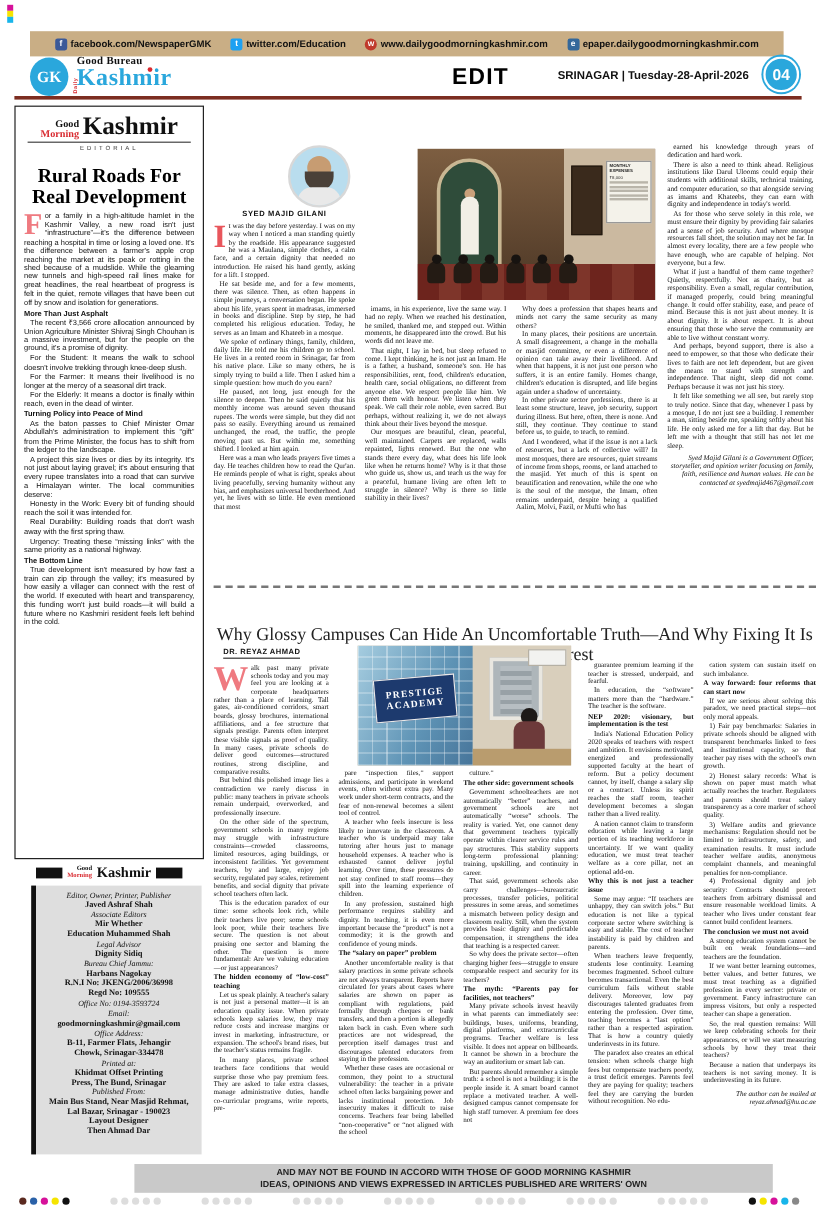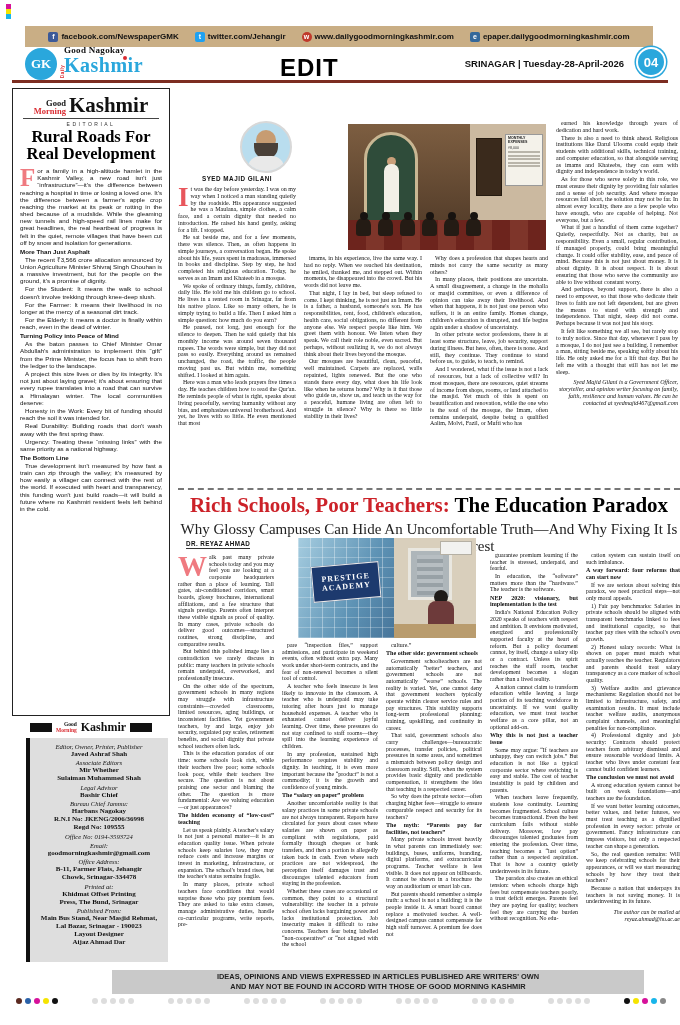--- a/index.html
+++ b/index.html
@@ -23,39 +23,39 @@
   .masthead{position:absolute;left:12px;top:46px;width:656px;height:32px;}
   .gkcircle{position:absolute;left:13px;top:2px;width:32px;height:32px;border-radius:50%;
             background:#2aa7dc;color:#fff;display:flex;align-items:center;justify-content:center;
             font-family:"Liberation Serif",serif;font-weight:bold;font-size:13px;}
   .brand{position:absolute;left:52px;top:0px;line-height:1;}
   .brand .gm{font-family:"Liberation Serif",serif;font-size:9px;font-weight:bold;color:#111;letter-spacing:.3px;}
   .brand .ksh{position:relative;font-family:"Liberation Serif",serif;font-size:20px;font-weight:bold;color:#2aa7dc;letter-spacing:.5px;}
   .brand .daily{position:absolute;left:-7px;bottom:2px;font-size:4.5px;color:#d92b31;
                 transform:rotate(-90deg);font-family:"Liberation Sans",sans-serif;font-weight:bold;}
   .brand .idot{position:absolute;right:16px;top:1px;width:4px;height:4px;border-radius:50%;background:#d92b31;}
-  .edit-tag{position:absolute;left:268px;top:8px;width:144px;text-align:left;
-            font-family:"Liberation Sans",sans-serif;font-weight:bold;font-size:24px;letter-spacing:1px;color:#000;}
+  .edit-tag{position:absolute;left:268px;top:8px;width:144px;text-align:right;
+            font-family:"Liberation Sans",sans-serif;font-weight:bold;font-size:19px;letter-spacing:1px;color:#000;}
   .dateline{position:absolute;right:44px;top:12px;font-family:"Liberation Sans",sans-serif;
             font-weight:bold;font-size:9.5px;color:#111;}
   .pgcircle{position:absolute;right:2px;top:1px;width:30px;height:30px;border-radius:50%;background:#2aa7dc;
             box-shadow:inset 0 0 0 2px #ffffff, 0 0 0 1.5px #2aa7dc;
             color:#fff;display:flex;align-items:center;justify-content:center;
             font-family:"Liberation Sans",sans-serif;font-weight:bold;font-size:13px;}
   .mastrule{position:absolute;left:12px;top:80px;width:656px;height:3px;background:#7c2d21;}
   
   .edbox{position:absolute;left:12px;top:88px;width:158px;height:628px;border:1.5px solid #222;
          box-sizing:border-box;overflow:hidden;background:#fff;}
   .edbrand{display:flex;align-items:flex-end;justify-content:center;gap:3px;margin-top:7px;line-height:.92;}
   .edbrand .st{font-family:"Liberation Serif",serif;font-weight:bold;font-size:8.5px;text-align:right;}
   .edbrand .st .mr{color:#d92b31;}
   .edbrand .bk{font-family:"Liberation Serif",serif;font-weight:bold;font-size:21px;color:#111;}
   .kicker{margin:3px 10px 0;text-align:center;border-top:1px solid #444;
           font-family:"Liberation Sans",sans-serif;font-size:5px;letter-spacing:2.5px;color:#333;padding-top:2px;}
-  .edtitle{margin:2px 4px 4px;text-align:center;font-family:"Liberation Serif",serif;
+  .edtitle{margin:12px 4px 4px;text-align:center;font-family:"Liberation Serif",serif;
            font-weight:bold;font-size:16.5px;line-height:1.02;color:#000;}
   .edbody{margin:2px 7px;font-family:"Liberation Sans",sans-serif;font-size:6.2px;line-height:1.16;
           text-align:justify;height:520px;overflow:hidden;}
   .edbody .dcap{color:#ef7a80;font-family:"Liberation Serif",serif;}
   
   .bp{margin:0 0 1px;text-indent:5px;}
   .bp.cap0{text-indent:0;}
   .sub{font-weight:bold;margin:1.5px 0 1px;text-indent:0;}
   .sig{font-style:italic;text-align:right;margin-top:4px;text-indent:0;}
   .dcap{float:left;font-size:25px;line-height:.78;font-weight:bold;padding:1px 2px 0 0;}
@@ -155,36 +155,36 @@
       <i style="background:#18b5ea"></i>
   </div>
 
   <div class="socialbar">
     <span class="sbitem">
       <span class="sic fb">f</span>
       <span>facebook.com/NewspaperGMK</span>
     </span>
     <span class="sbitem">
       <span class="sic tw">t</span>
-      <span>twitter.com/Jehangir</span>
+      <span>twitter.com/Education</span>
     </span>
     <span class="sbitem">
       <span class="sic gl">w</span>
       <span>www.dailygoodmorningkashmir.com</span>
     </span>
     <span class="sbitem">
       <span class="sic ep">e</span>
       <span>epaper.dailygoodmorningkashmir.com</span>
     </span>
   </div>
 
   <div class="masthead">
     <div class="gkcircle">GK</div>
     <div class="brand">
-      <div class="gm">Good Nagokay</div>
+      <div class="gm">Good Bureau</div>
       <div class="ksh">
         <span class="daily">Daily</span>
         <span>Kashmir</span>
         <span class="idot"></span>
       </div>
     </div>
     <div class="edit-tag">EDIT</div>
     <div class="dateline">SRINAGAR | Tuesday-28-April-2026</div>
     <div class="pgcircle">04</div>
   </div>
@@ -272,23 +272,20 @@
       <p class="bp">There is also a need to think ahead. Religious institutions like Darul Ulooms could equip their students with additional skills, technical training, and computer education, so that alongside serving as imams and Khateebs, they can earn with dignity and independence in today's world.</p>
       <p class="bp">As for those who serve solely in this role, we must ensure their dignity by providing fair salaries and a sense of job security. And where mosque resources fall short, the solution may not be far. In almost every locality, there are a few people who have enough, who are capable of helping. Not everyone, but a few.</p>
       <p class="bp">What if just a handful of them came together? Quietly, respectfully. Not as charity, but as responsibility. Even a small, regular contribution, if managed properly, could bring meaningful change. It could offer stability, ease, and peace of mind. Because this is not just about money. It is about dignity. It is about respect. It is about ensuring that those who serve the community are able to live without constant worry.</p>
       <p class="bp">And perhaps, beyond support, there is also a need to empower, so that those who dedicate their lives to faith are not left dependent, but are given the means to stand with strength and independence. That night, sleep did not come. Perhaps because it was not just his story.</p>
       <p class="bp">It felt like something we all see, but rarely stop to truly notice. Since that day, whenever I pass by a mosque, I do not just see a building. I remember a man, sitting beside me, speaking softly about his life. He only asked me for a lift that day. But he left me with a thought that still has not let me sleep.</p>
       <p class="sig">Syed Majid Gilani is a Government Officer, storyteller, and opinion writer focusing on family, faith, resilience and human values. He can be contacted at syedmajid467@gmail.com</p>
     </div>
 
   <div class="dash-div"></div>
 
-  <div class="rich-head">
-    <span class="red">Rich Schools, Poor Teachers:</span><span> The Education Paradox</span>
-  </div>
   <div class="rich-sub">Why Glossy Campuses Can Hide An Uncomfortable Truth—And Why Fixing It Is In Everyone's Interest</div>
   <div class="rich-byline">DR. REYAZ AHMAD</div>
 
   <div class="prestigepic">
     <div class="pp-glass"></div>
     <div class="pp-grid"></div>
     <div class="pp-sign">
       <span>PRESTIGE</span>
       <span>ACADEMY</span>
     </div>
@@ -363,46 +360,46 @@
       <span class="mr">Morning</span>
     </span>
     <span class="bk">Kashmir</span>
     <span class="blk"></span>
   </div>
   <div class="staffbox">
       <p class="lab">Editor, Owner, Printer, Publisher</p>
       <p class="val">Javed Ashraf Shah</p>
       <p class="lab">Associate Editors</p>
       <p class="val">Mir Whether</p>
-      <p class="val">Sulaiman Muhammed Shah</p>
+      <p class="val">Education Muhammed Shah</p>
       <p class="lab">Legal Advisor</p>
-      <p class="val">Bashir Chief</p>
+      <p class="val">Dignity Sidiq</p>
       <p class="lab">Bureau Chief Jammu:</p>
       <p class="val">Harbans Nagokay</p>
       <p class="val">R.N.I No: JKENG/2006/36998</p>
       <p class="val">Regd No: 109555</p>
       <p class="lab">Office No: 0194-3593724</p>
       <p class="lab">Email:</p>
       <p class="val">goodmorningkashmir@gmail.com</p>
       <p class="lab">Office Address:</p>
       <p class="val">B-11, Farmer Flats, Jehangir</p>
       <p class="val">Chowk, Srinagar-334478</p>
       <p class="lab">Printed at:</p>
       <p class="val">Khidmat Offset Printing</p>
       <p class="val">Press, The Bund, Srinagar</p>
       <p class="lab">Published From:</p>
       <p class="val">Main Bus Stand, Near Masjid Rehmat,</p>
       <p class="val">Lal Bazar, Srinagar - 190023</p>
       <p class="val">Layout Designer</p>
-      <p class="val">Aijaz Ahmad Dar</p>
+      <p class="val">Then Ahmad Dar</p>
     </div>
 
   <div class="disclaimer">
+    <span>AND MAY NOT BE FOUND IN ACCORD WITH THOSE OF GOOD MORNING KASHMIR</span>
     <span>IDEAS, OPINIONS AND VIEWS EXPRESSED IN ARTICLES PUBLISHED ARE WRITERS' OWN</span>
-    <span>AND MAY NOT BE FOUND IN ACCORD WITH THOSE OF GOOD MORNING KASHMIR</span>
   </div>
   <div class="dotsrow">
     <span class="dgroup c1">
         <i></i>
         <i></i>
         <i></i>
         <i></i>
         <i></i>
       </span>
     <span class="dgroup">

